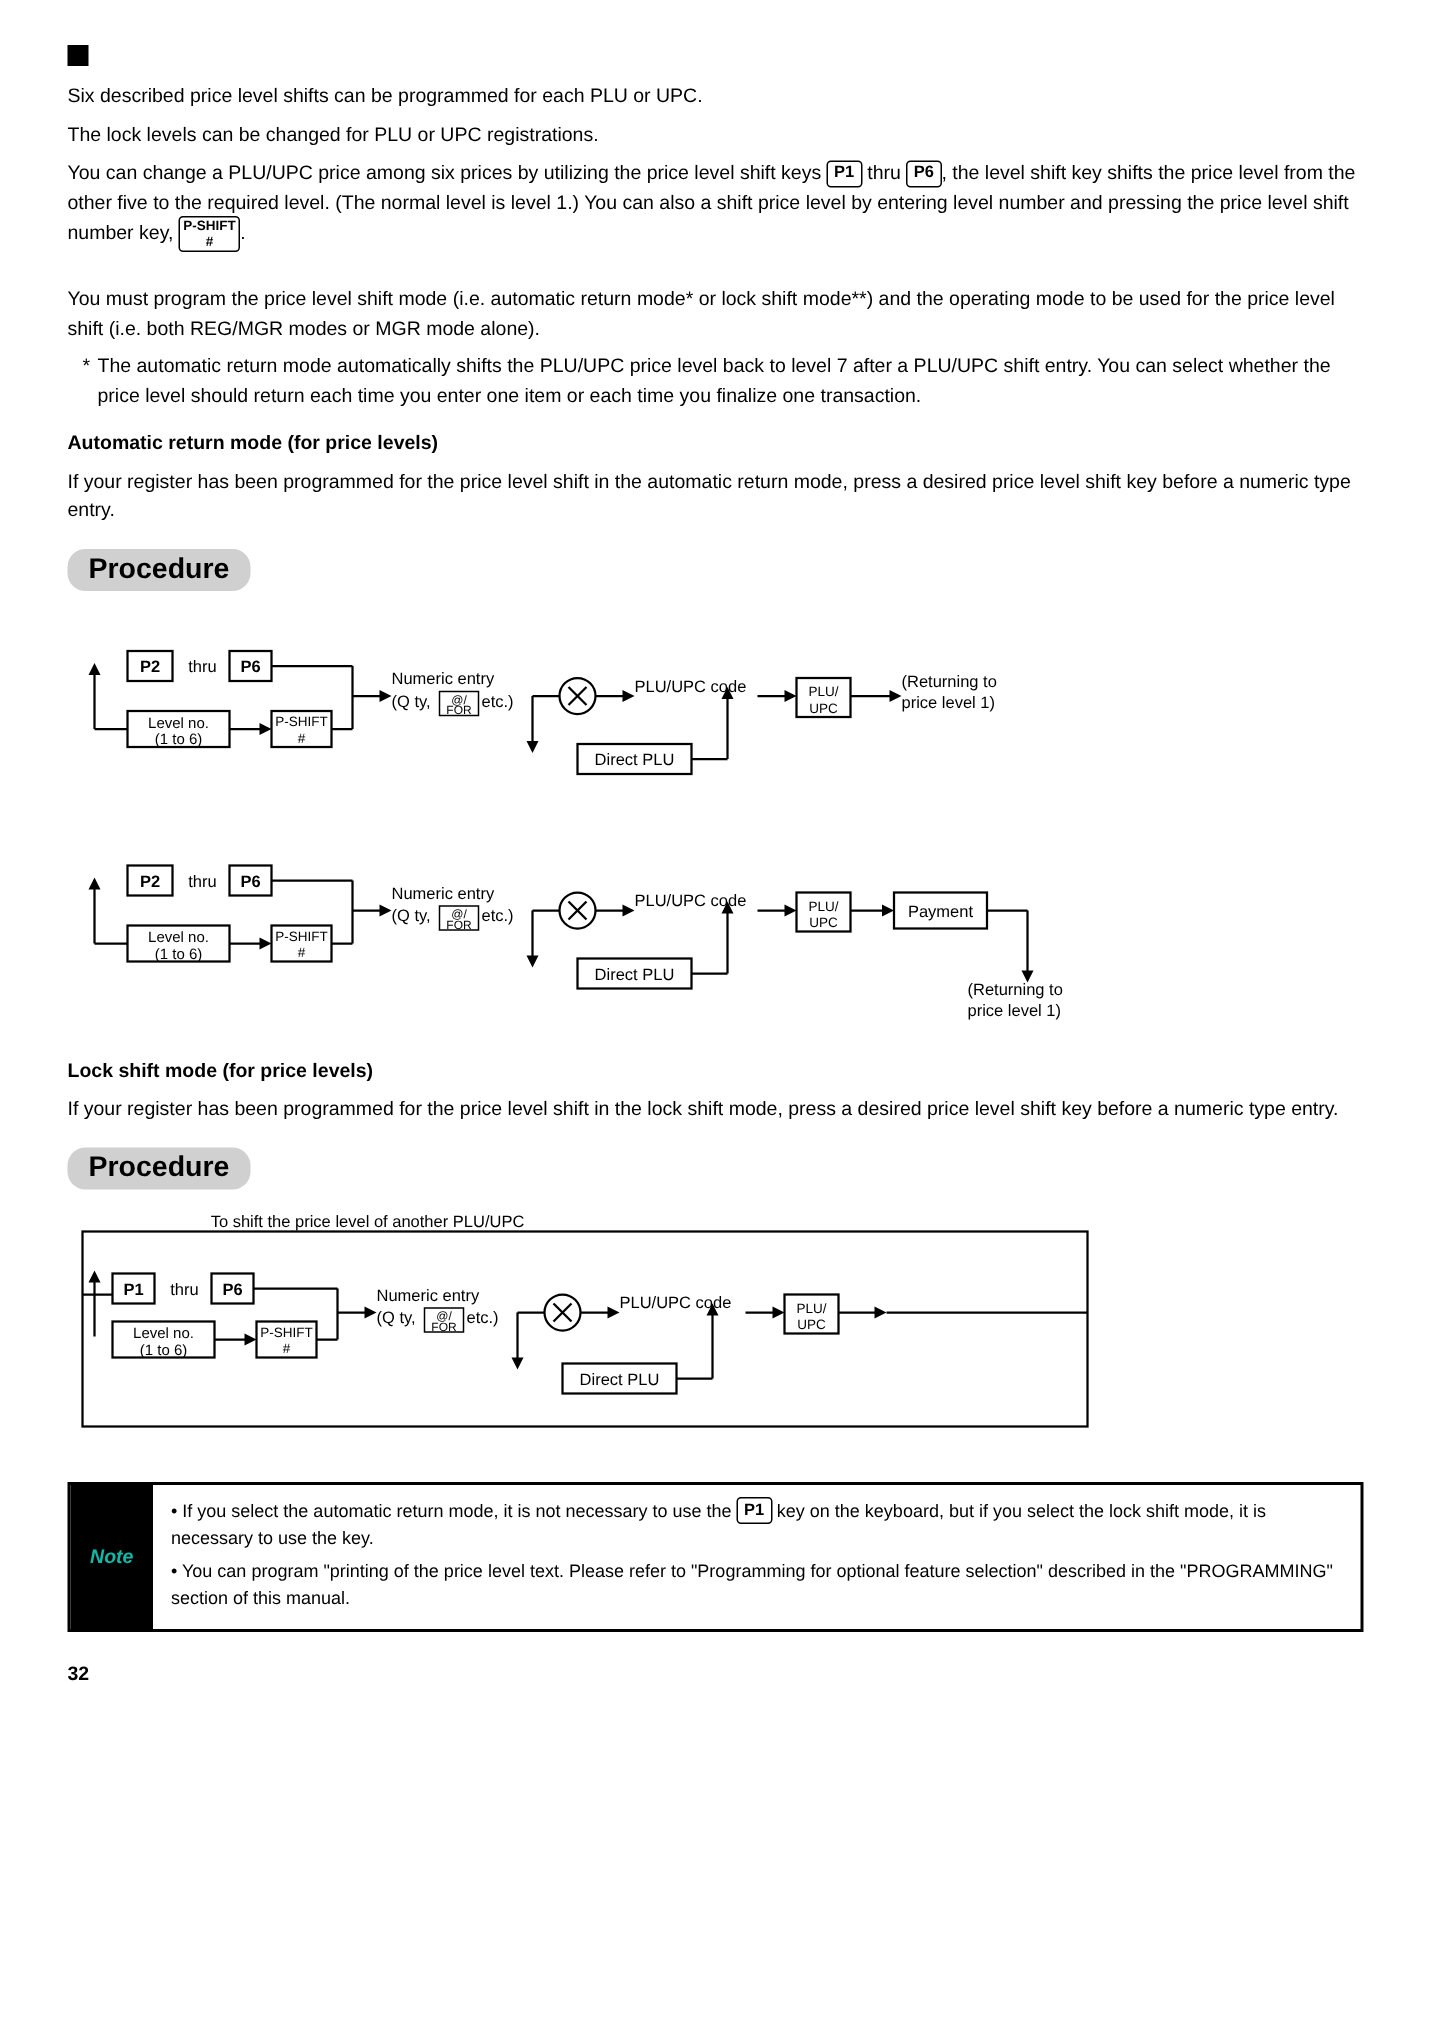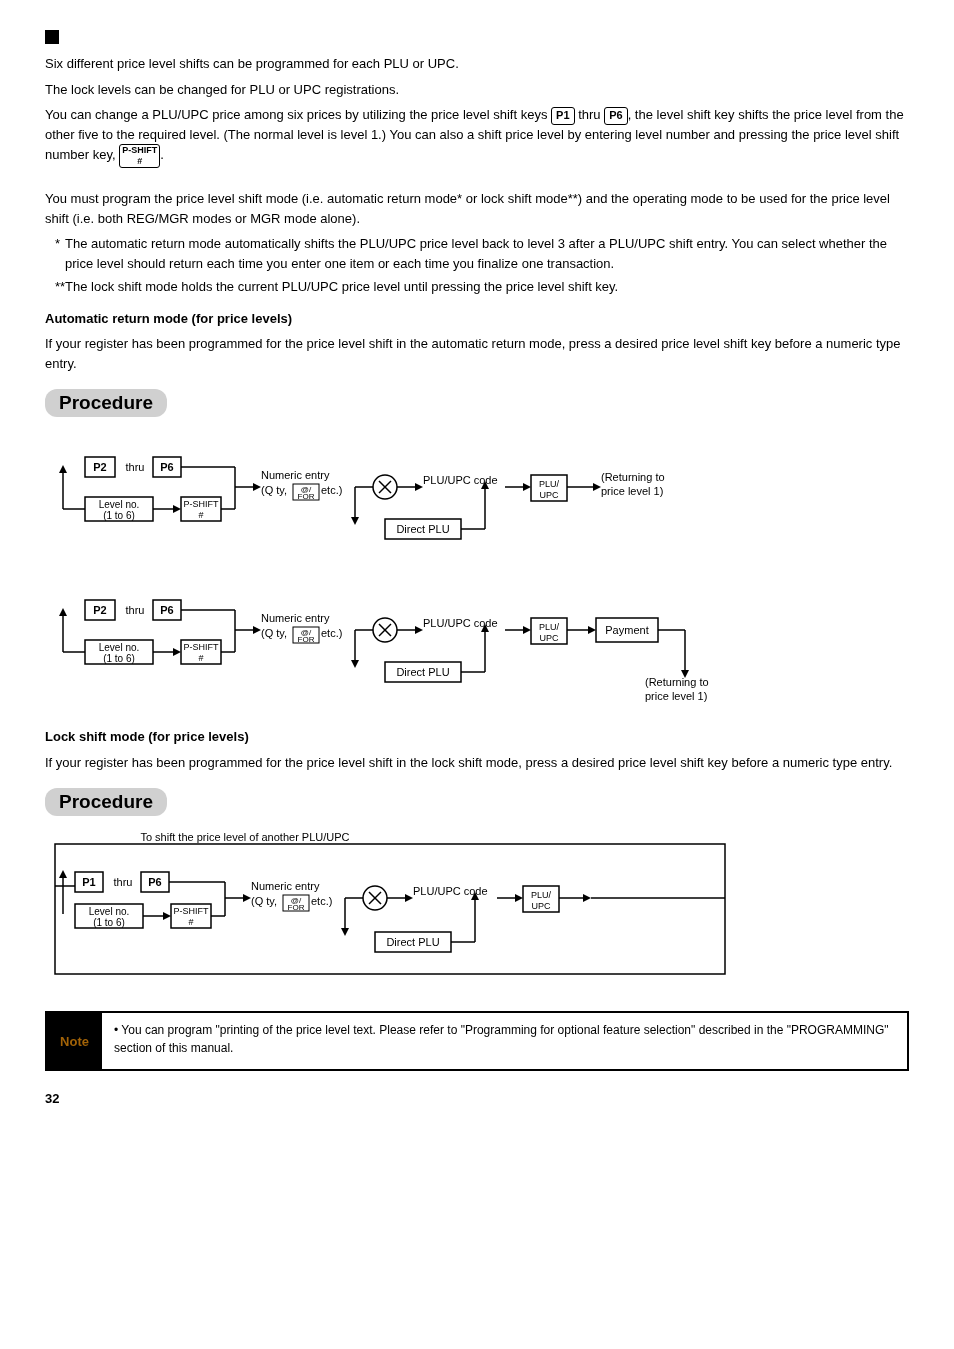--- a/index.html
+++ b/index.html
@@ -73,21 +73,22 @@
       margin-bottom: 6px;
     }
     .note-box {
       display: flex;
       border: 2px solid #000;
       margin-top: 20px;
       padding: 0;
     }
     .note-label {
       background: #000;
-      color: #a16207;
+      color: #14b8a6;
+      font-style: italic;
       font-weight: bold;
       padding: 8px 10px;
       display: flex;
       align-items: center;
       justify-content: center;
       min-width: 55px;
       font-size: 13px;
     }
     .note-content {
       padding: 8px 12px;
@@ -109,31 +110,30 @@
 <body>
 
 
 
 
 <h1>
   <span class="black-square"></span>
 </h1>
 
 
-<p>Six different price level shifts can be programmed for each PLU or UPC.</p>
+<p>Six described price level shifts can be programmed for each PLU or UPC.</p>
 <p>The lock levels can be changed for PLU or UPC registrations.</p>
 <p>
   You can change a PLU/UPC price among six prices by utilizing the price level shift keys <span class="key-box">P1</span> thru <span class="key-box">P6</span>, the level shift key shifts the price level from the other five to the required level. (The normal level is level 1.) You can also a shift price level by entering level number and pressing the price level shift number key, <span class="key-box key-box-small">P-SHIFT<br>#</span>.
 </p>
 <br>
 <p>You must program the price level shift mode (i.e. automatic return mode* or lock shift mode**) and the operating mode to be used for the price level shift (i.e. both REG/MGR modes or MGR mode alone).</p>
 
 <ul class="bullet-list">
-  <li>The automatic return mode automatically shifts the PLU/UPC price level back to level 3 after a PLU/UPC shift entry. You can select whether the price level should return each time you enter one item or each time you finalize one transaction.</li>
-  <li class="double">The lock shift mode holds the current PLU/UPC price level until pressing the price level shift key.</li>
+  <li>The automatic return mode automatically shifts the PLU/UPC price level back to level 7 after a PLU/UPC shift entry. You can select whether the price level should return each time you enter one item or each time you finalize one transaction.</li>
 </ul>
 
 
 <p class="section-heading">Automatic return mode (for price levels)</p>
 <p>If your register has been programmed for the price level shift in the automatic return mode, press a desired price level shift key before a numeric type entry.</p>
 
 
 <div class="procedure-badge">Procedure</div>
 
 
@@ -359,20 +359,23 @@
     <line x1="430" y1="114" x2="430" y2="70" stroke="#000" stroke-width="1.5"></line>
     <polygon points="426,72 434,72 430,64" fill="#000"></polygon>
   </svg>
 </div>
 
 
 <div class="note-box">
   <div class="note-label">Note</div>
   <div class="note-content">
     <p>
+      • If you select the automatic return mode, it is not necessary to use the <span class="key-box">P1</span> key on the keyboard, but if you select the lock shift mode, it is necessary to use the key.
+    </p>
+    <p>
       • You can program "printing of the price level text. Please refer to "Programming for optional feature selection" described in the "PROGRAMMING" section of this manual.
     </p>
   </div>
 </div>
 
 
 <div class="page-number">32</div>
 
 
 

